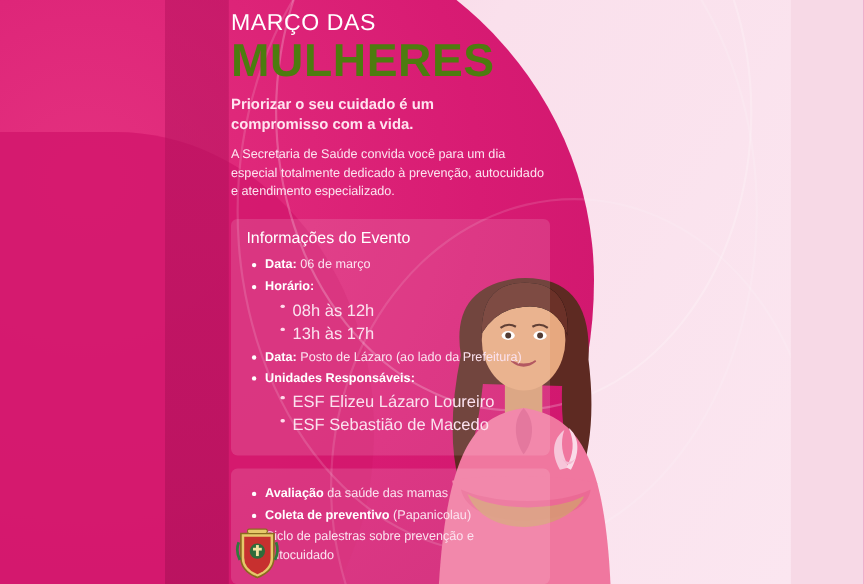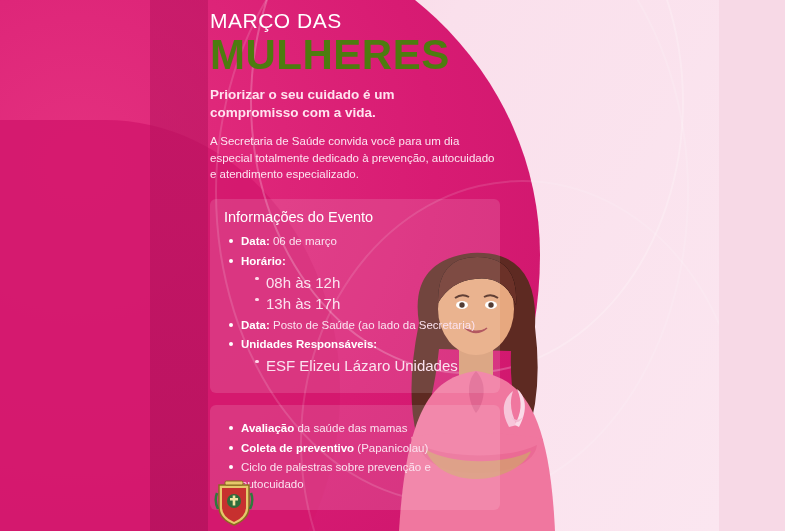--- a/index.html
+++ b/index.html
@@ -203,23 +203,24 @@
     <p class="lead">A Secretaria de Saúde convida você para um dia especial totalmente dedicado à prevenção, autocuidado e atendimento especializado.</p>
 
     <div class="card">
       <h2>Informações do Evento</h2>
       <ul class="items" id="event-items">
           <li><b>Data:</b><span> 06 de março</span></li>
           <li><b>Horário:</b><ul class="sub">
               <li>08h às 12h</li>
               <li>13h às 17h</li>
             </ul></li>
-          <li><b>Data:</b><span> Posto de Saúde (ao lado da Secretaria)</span></li>
+          <li><b>Data:</b><span> Posto de Lázaro (ao lado da Prefeitura)</span></li>
           <li><b>Unidades Responsáveis:</b><ul class="sub">
-              <li>ESF Elizeu Lázaro Unidades</li>
+              <li>ESF Elizeu Lázaro Loureiro</li>
+              <li>ESF Sebastião de Macedo</li>
             </ul></li>
         </ul>
     </div>
 
     <div class="card">
       <ul class="items" id="service-items">
           <li><b>Avaliação</b><span> da saúde das mamas</span></li>
           <li><b>Coleta de preventivo</b><span> (Papanicolau)</span></li>
           <li><span>Ciclo de palestras sobre prevenção e autocuidado</span></li>
         </ul>

